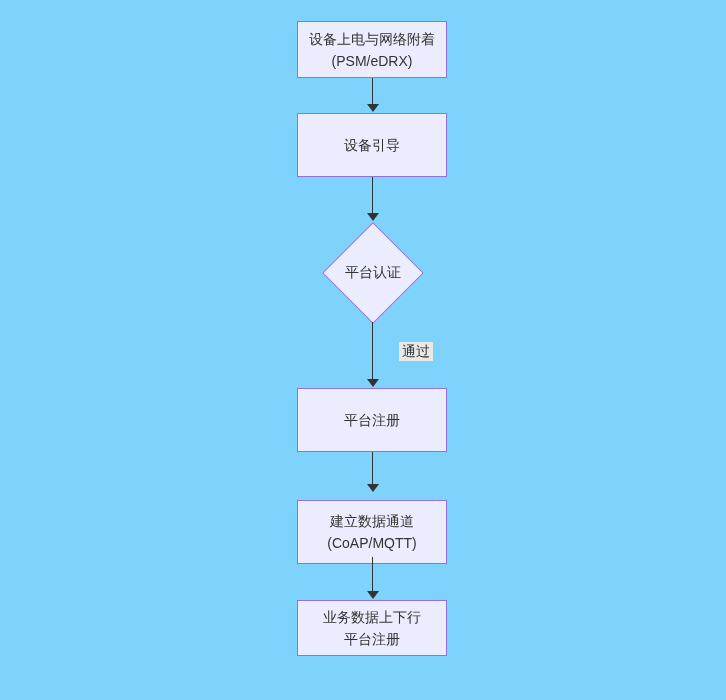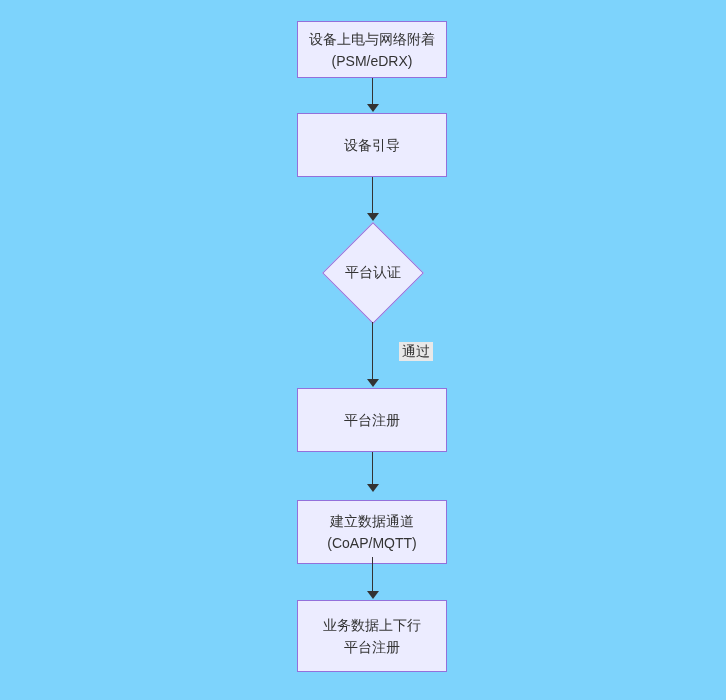--- a/index.html
+++ b/index.html
@@ -25,21 +25,21 @@
     justify-content: center;
     text-align: center;
     font-size: 14px;
     line-height: 22px;
     box-sizing: border-box;
   }
   #node1 { top: 21px;  height: 57px; }
   #node2 { top: 113px; height: 64px; }
   #node3 { top: 388px; height: 64px; }
   #node4 { top: 493px; height: 64px; margin-top: 7px; }
-  #node5 { top: 600px; height: 72px; }
+  #node5 { top: 600px; height: 56px; }
 
   
   .diamond {
     position: absolute;
     left: 322px;
     top: 222px;
     width: 102px;
     height: 101px;
   }
   .diamond .shape {

